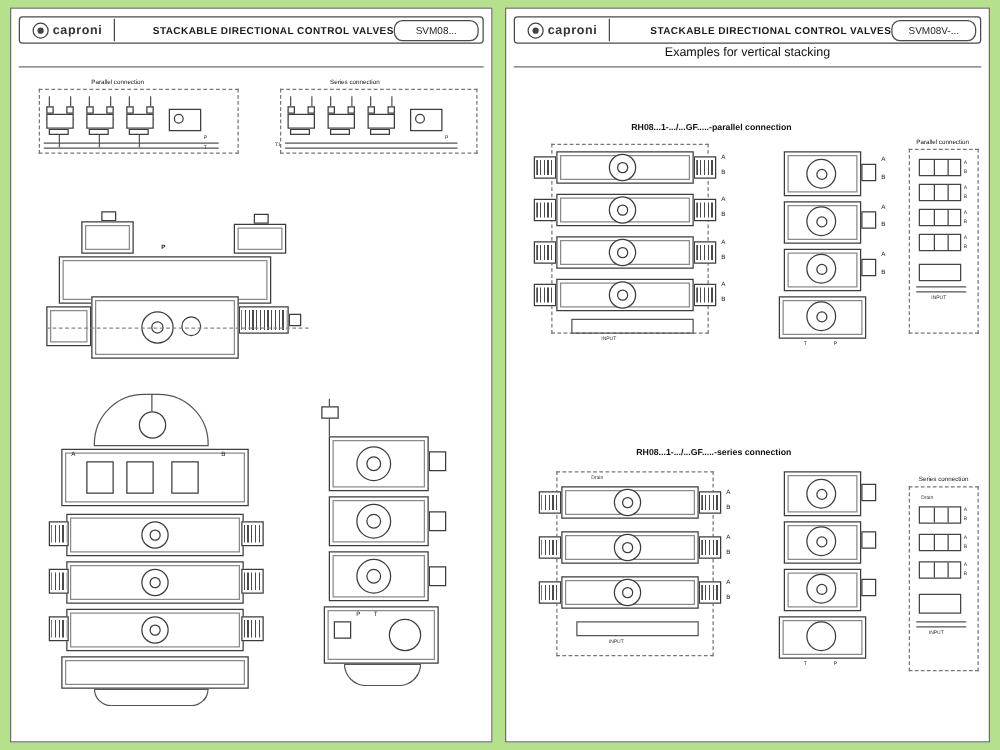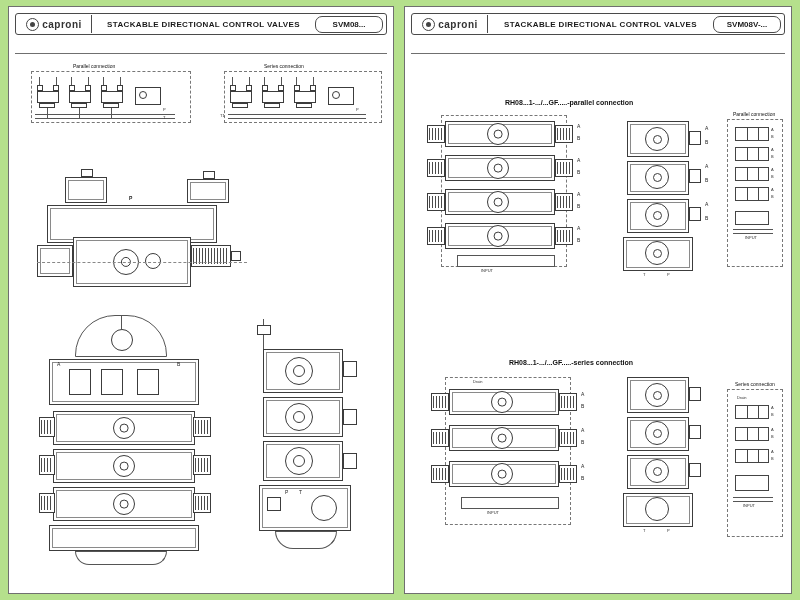--- a/index.html
+++ b/index.html
@@ -31,28 +31,28 @@
   }
   .logo .mark{
     display:inline-block;width:11px;height:11px;border-radius:50%;
     border:1.5px solid #444;margin-right:3px;position:relative;
   }
   .logo .mark:after{
     content:"";position:absolute;left:3px;top:3px;width:5px;height:5px;
     border-radius:50%;background:#444;
   }
   .hdr .title{
-    flex:1;text-align:center;font-size:8px;font-weight:bold;
+    flex:1;text-align:right;font-size:8px;font-weight:bold;
     color:#1a1a1a;letter-spacing:.35px;
   }
   .hdr .code{
     width:66px;height:15px;margin-right:3px;
     border:1px solid #4a4a4a;border-radius:7px;
     display:flex;align-items:center;justify-content:center;
-    font-size:8px;font-weight:bold;color:#1a1a1a;
+    font-size:8px;font-weight:normal;color:#1a1a1a;
   }
   .subtitle{
     position:absolute;left:6px;right:6px;top:30px;height:16px;
     text-align:center;font-size:10px;color:#111;
   }
   .hdr-rule{
     position:absolute;left:6px;right:6px;top:46px;height:1px;background:#6f6f6f;
   }
 
   
@@ -282,20 +282,21 @@
 
   <div class="hdr">
     <div class="logo">
       <span class="mark"></span>
       <span>caproni</span>
     </div>
     <div class="title">STACKABLE DIRECTIONAL CONTROL VALVES</div>
     <div class="code">SVM08V-...</div>
   </div>
 
+  <div class="subtitle">Examples for vertical stacking</div>
   <div class="hdr-rule"></div>
 
   <div class="cap bold" style="left:100px;top:92px;font-size:7px;">RH08...1-.../...GF.....-parallel connection</div>
 
   <div class="box" style="left:22px;top:108px;width:190px;height:160px;">
     <div class="box dash" style="left:14px;top:0px;width:126px;height:152px;"></div>
 
     <div class="valve" style="left:18px;top:6px;width:110px;height:26px;">
         <div class="inner"></div>
       </div>

